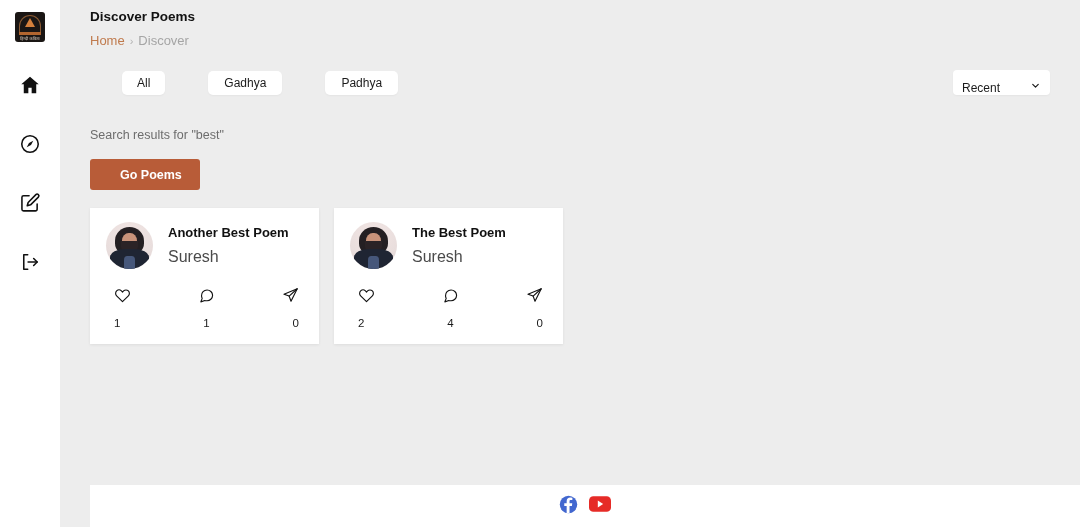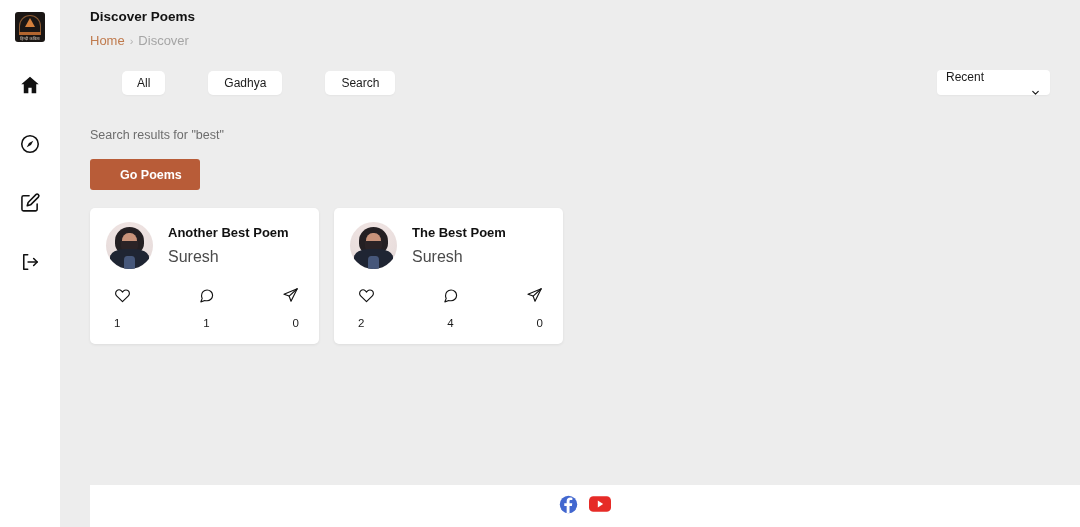--- a/index.html
+++ b/index.html
@@ -117,46 +117,45 @@
     font-family: "Liberation Sans", sans-serif;
     font-size: 12px; color: #1b1b1b; cursor: pointer;
     display: flex; align-items: center; justify-content: center;
     box-shadow: 0 1px 2px rgba(0,0,0,.04);
     margin-left: 32px;
   }
   .tab.wide { padding: 0 16px; }
 
   .sort-select {
     margin-left: auto;
-    width: 113px; height: 25px;
+    width: 97px; height: 25px;
     background: #ffffff; border: none; border-radius: 4px;
-    display: flex; align-items: flex-start; padding: 0 9px;
+    display: flex; align-items: flex-end; padding: 0 9px;
     box-shadow: 0 1px 2px rgba(0,0,0,.04);
     cursor: pointer;
-    flex-direction: column;
   }
   .sort-label { font-size: 12px; color: #1b1b1b; }
   .sort-caret { margin-left: auto; }
 
   .results-text { margin-top: 33px; font-size: 12.5px; color: #6d6d6d; }
 
   .go-back {
     margin-top: 17px;
     width: 110px; height: 31px;
     background: #b85c38; border: none; border-radius: 3px;
     color: #ffffff; font-family: "Liberation Sans", sans-serif;
     font-size: 12.5px; font-weight: bold;
     display: flex; align-items: center; cursor: pointer;
     padding-left: 30px;
   }
 
   
   .cards { margin-top: 18px; display: flex; gap: 15px; }
   .card {
-    width: 229px; background: #ffffff; border-radius: 5px;
+    width: 229px; background: #ffffff; border-radius: 0;
     box-shadow: 0 1px 3px rgba(0,0,0,.07);
     padding: 14px 16px 15px 16px;
   }
   .card-head { display: flex; align-items: center; gap: 15px; }
   .card-avatar {
     width: 47px; height: 47px; border-radius: 50%;
     flex: 0 0 47px; position: relative; overflow: hidden;
     background: radial-gradient(circle at 50% 30%, #f3e6e4 0%, #e9dedd 60%, #ded3d2 100%);
   }
   .card-avatar .hair {
@@ -262,21 +261,21 @@
       <div class="breadcrumb">
         <span class="bc-home">Home</span>
         <span class="bc-sep">›</span>
         <span class="bc-current">Discover</span>
       </div>
 
       <div class="filter-row">
         <div class="tabs">
           <button class="tab">All</button>
           <button class="tab wide">Gadhya</button>
-          <button class="tab wide">Search</button>
+          <button class="tab wide">Padhya</button>
         </div>
 
         <div class="sort-select">
           <span class="sort-label">Recent</span>
           <span class="sort-caret">
             <svg width="11" height="11" viewBox="0 0 24 24" fill="none" stroke="#1b1b1b" stroke-width="2.6" stroke-linecap="round" stroke-linejoin="round">
               <path d="M6 9.5 12 15.5 18 9.5"></path>
             </svg>
           </span>
         </div>

